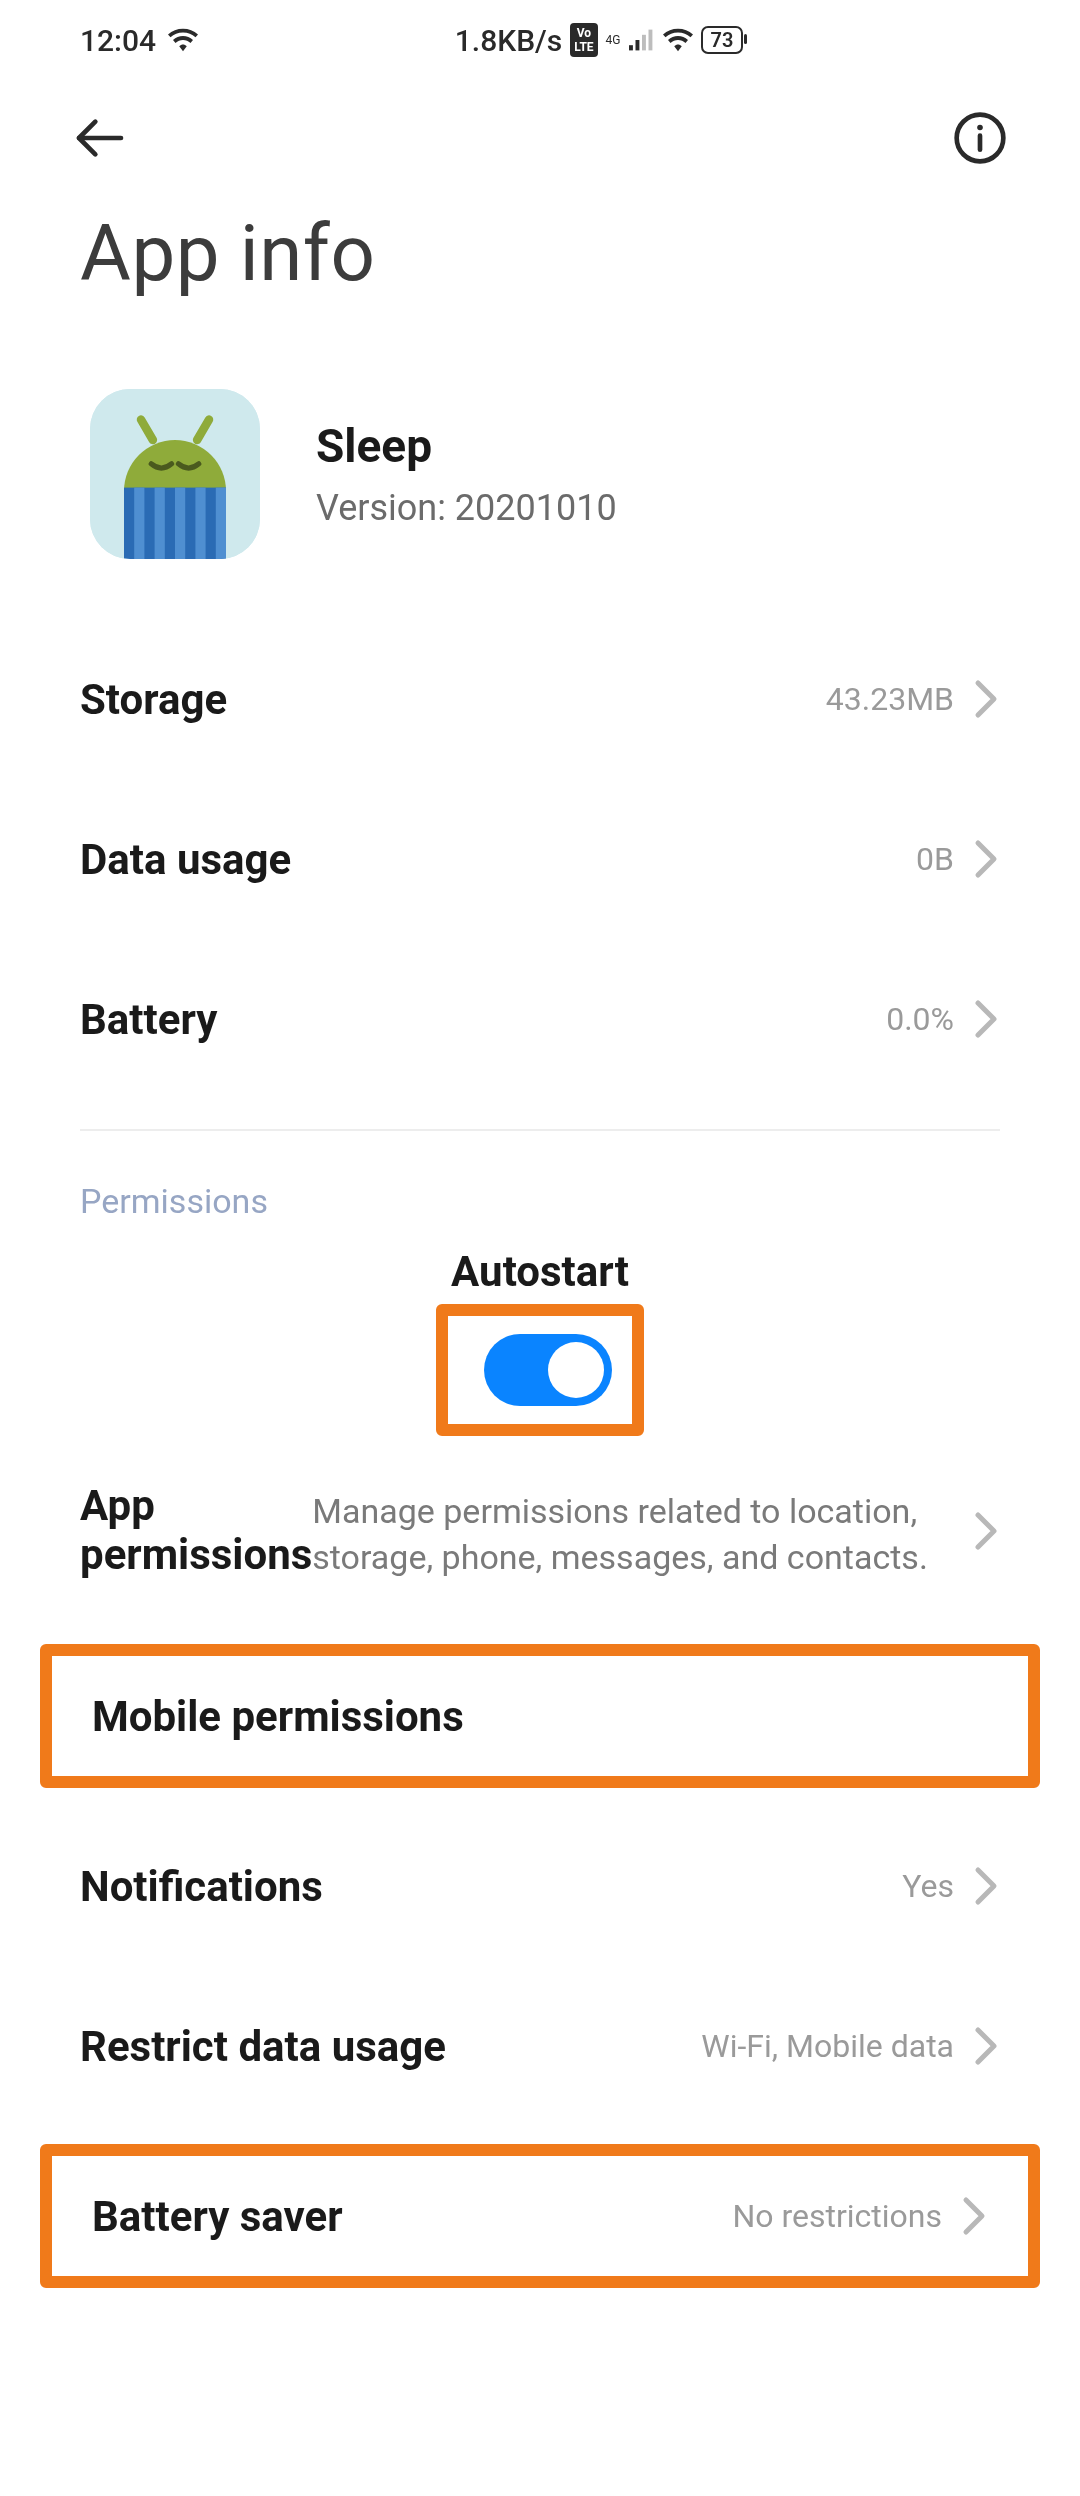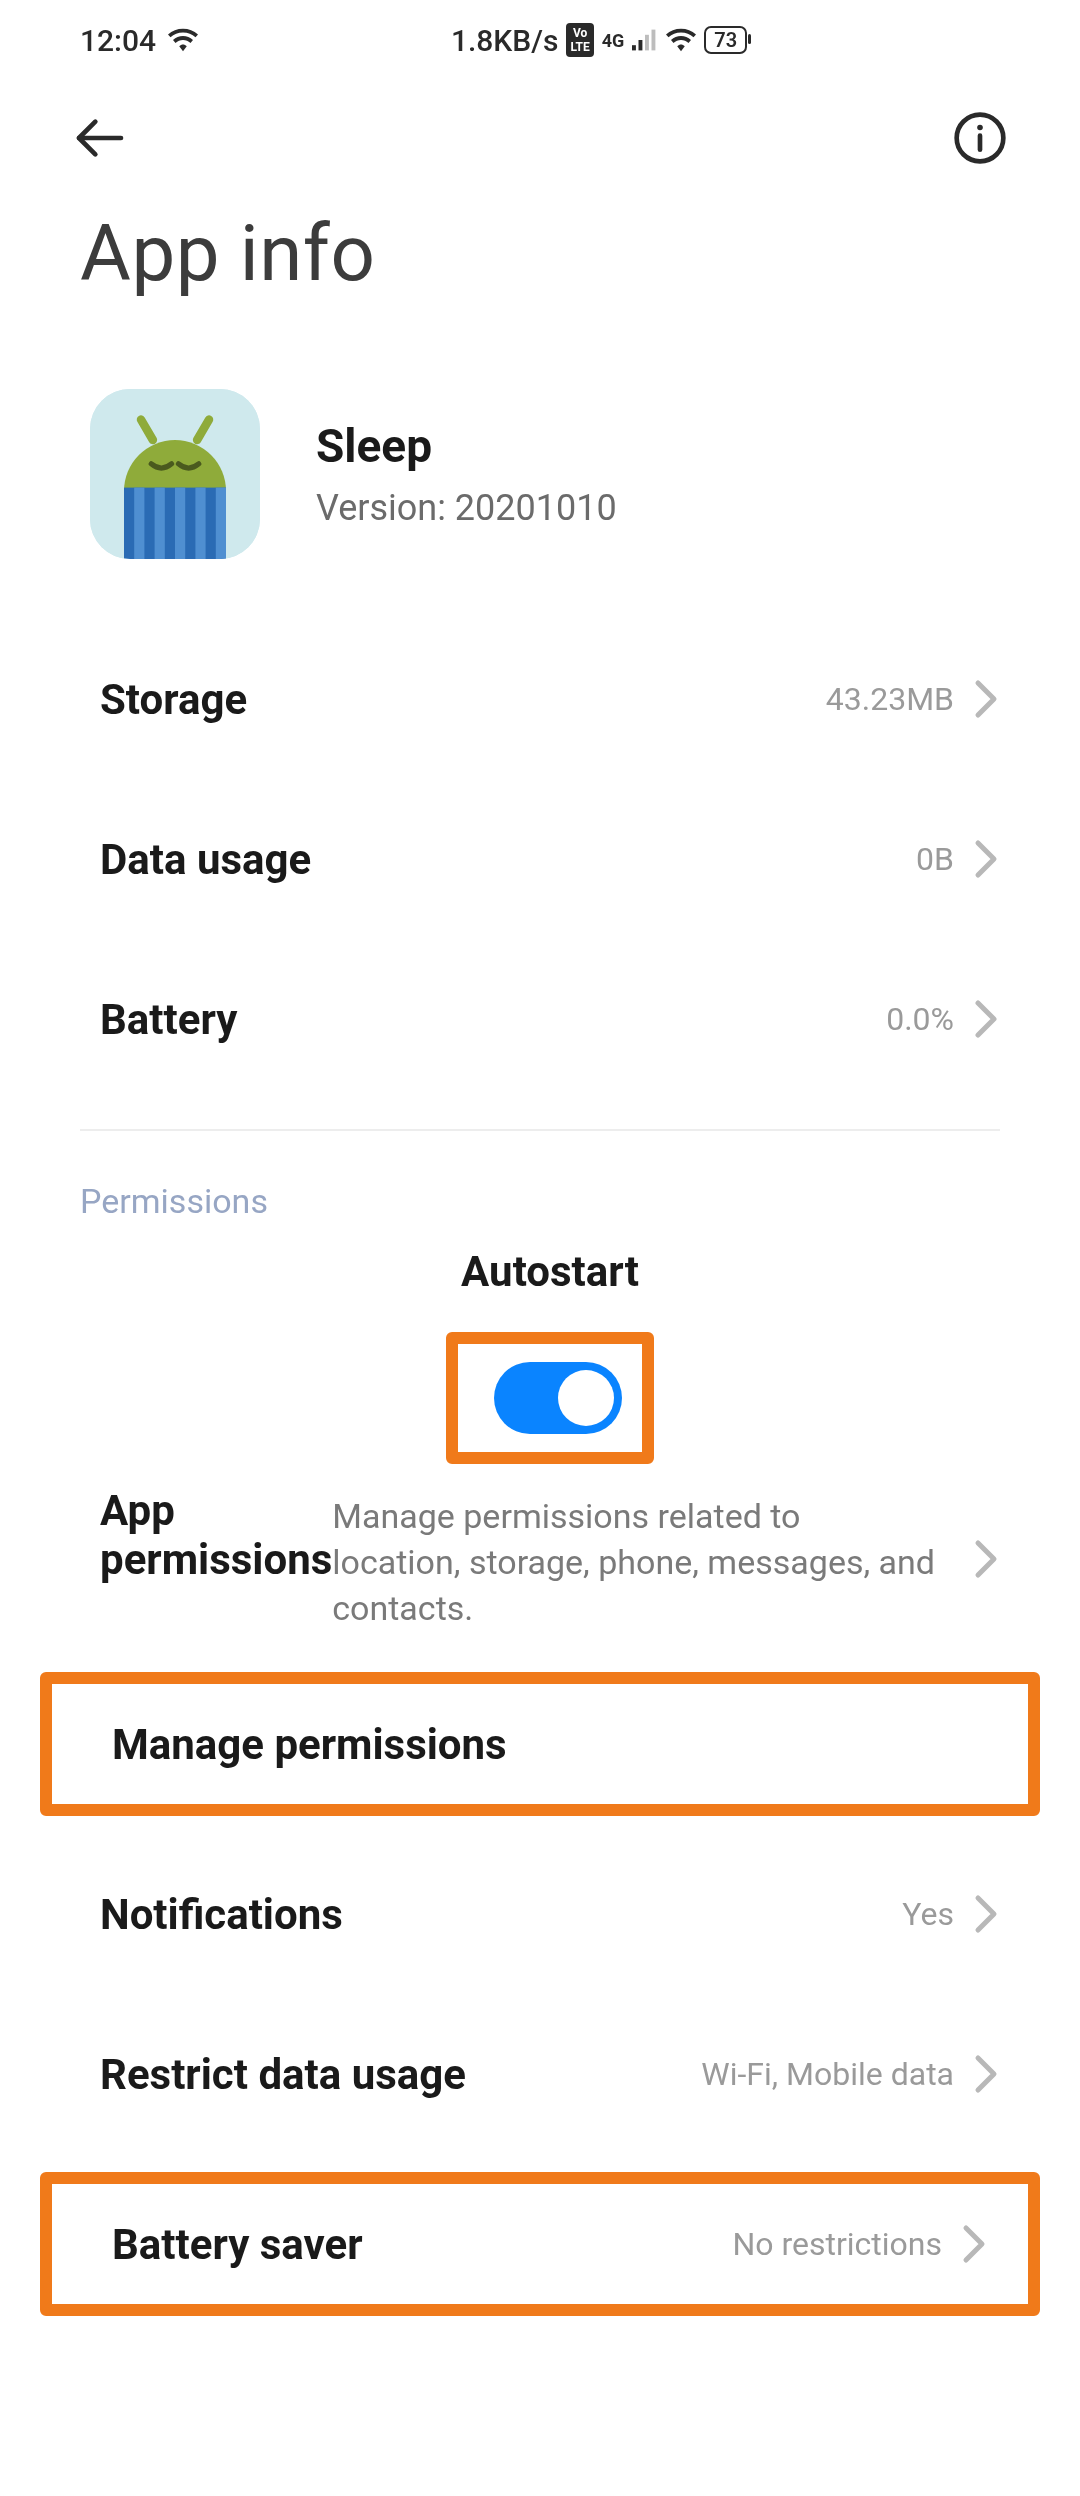--- a/index.html
+++ b/index.html
@@ -66,22 +66,21 @@
     margin-top: 14px;
   }
   .list {
     padding: 0 80px;
   }
   .row {
     display: flex;
     align-items: center;
     justify-content: space-between;
     min-height: 160px;
-    gap: 36px;
-    margin-left: 20px;
+    gap: 8px;
   }
   .row-title {
     font-size: 42px;
     font-weight: 700;
     color: #1a1a1a;
   }
   .row-sub {
     font-size: 34px;
     color: #7a7a7a;
     margin-top: 8px;
@@ -153,21 +152,21 @@
     <span>12:04</span>
     <span class="sb-ic">
       <svg width="30" height="24" viewBox="0 0 24 18">
           <path d="M12 18l-3-4c1-1 2-1.4 3-1.4s2 .4 3 1.4l-3 4zM4 9c2.3-2.2 5-3.3 8-3.3s5.7 1.1 8 3.3l-2 2.3c-1.7-1.6-3.7-2.4-6-2.4s-4.3.8-6 2.4L4 9zM0 4.5C3.3 1.5 7.4 0 12 0s8.7 1.5 12 4.5l-2 2.3C19.3 4.3 15.9 3 12 3S4.7 4.3 2 6.8L0 4.5z" fill="#2a2a2a"></path>
         </svg>
     </span>
   </div>
   <div class="status-center">
     <span>1.8KB/s</span>
     <span class="sb-ic" style="font-size:12px;background:#2a2a2a;color:#fff;padding:3px 4px;border-radius:4px;font-weight:700;">Vo<br>LTE</span>
-    <span class="sb-ic" style="font-size:18px;font-weight:700;text-align:right;">4G</span>
+    <span class="sb-ic" style="font-size:12px;font-weight:400;text-align:right;">4G</span>
     <span class="sb-ic">
       <svg width="26" height="22" viewBox="0 0 20 16">
           <rect x="0" y="12" width="3" height="4" fill="#2a2a2a"></rect>
           <rect x="5" y="8" width="3" height="8" fill="#2a2a2a"></rect>
           <rect x="10" y="4" width="3" height="12" fill="#bdbdbd"></rect>
           <rect x="15" y="0" width="3" height="16" fill="#bdbdbd"></rect>
         </svg>
     </span>
     <span class="sb-ic">
       <svg width="30" height="24" viewBox="0 0 24 18">
@@ -281,21 +280,21 @@
     </div>
     <span class="chev">
         <svg viewBox="0 0 12 20">
           <polyline points="2,2 10,10 2,18" fill="none" stroke="#b8b8b8" stroke-width="2.5" stroke-linecap="round" stroke-linejoin="round"></polyline>
         </svg>
       </span>
   </div>
 
   <div class="highlight-box hb-row" style="margin-top:18px;margin-bottom:18px;">
     <div class="row inside-hb">
-      <div class="row-title">Manage permissions</div>
+      <div class="row-title">Mobile permissions</div>
     </div>
   </div>
 
   <div class="row">
     <div class="row-title">Notifications</div>
     <div class="row-value">
       <span>Yes</span>
       <span class="chev">
           <svg viewBox="0 0 12 20">
             <polyline points="2,2 10,10 2,18" fill="none" stroke="#b8b8b8" stroke-width="2.5" stroke-linecap="round" stroke-linejoin="round"></polyline>

